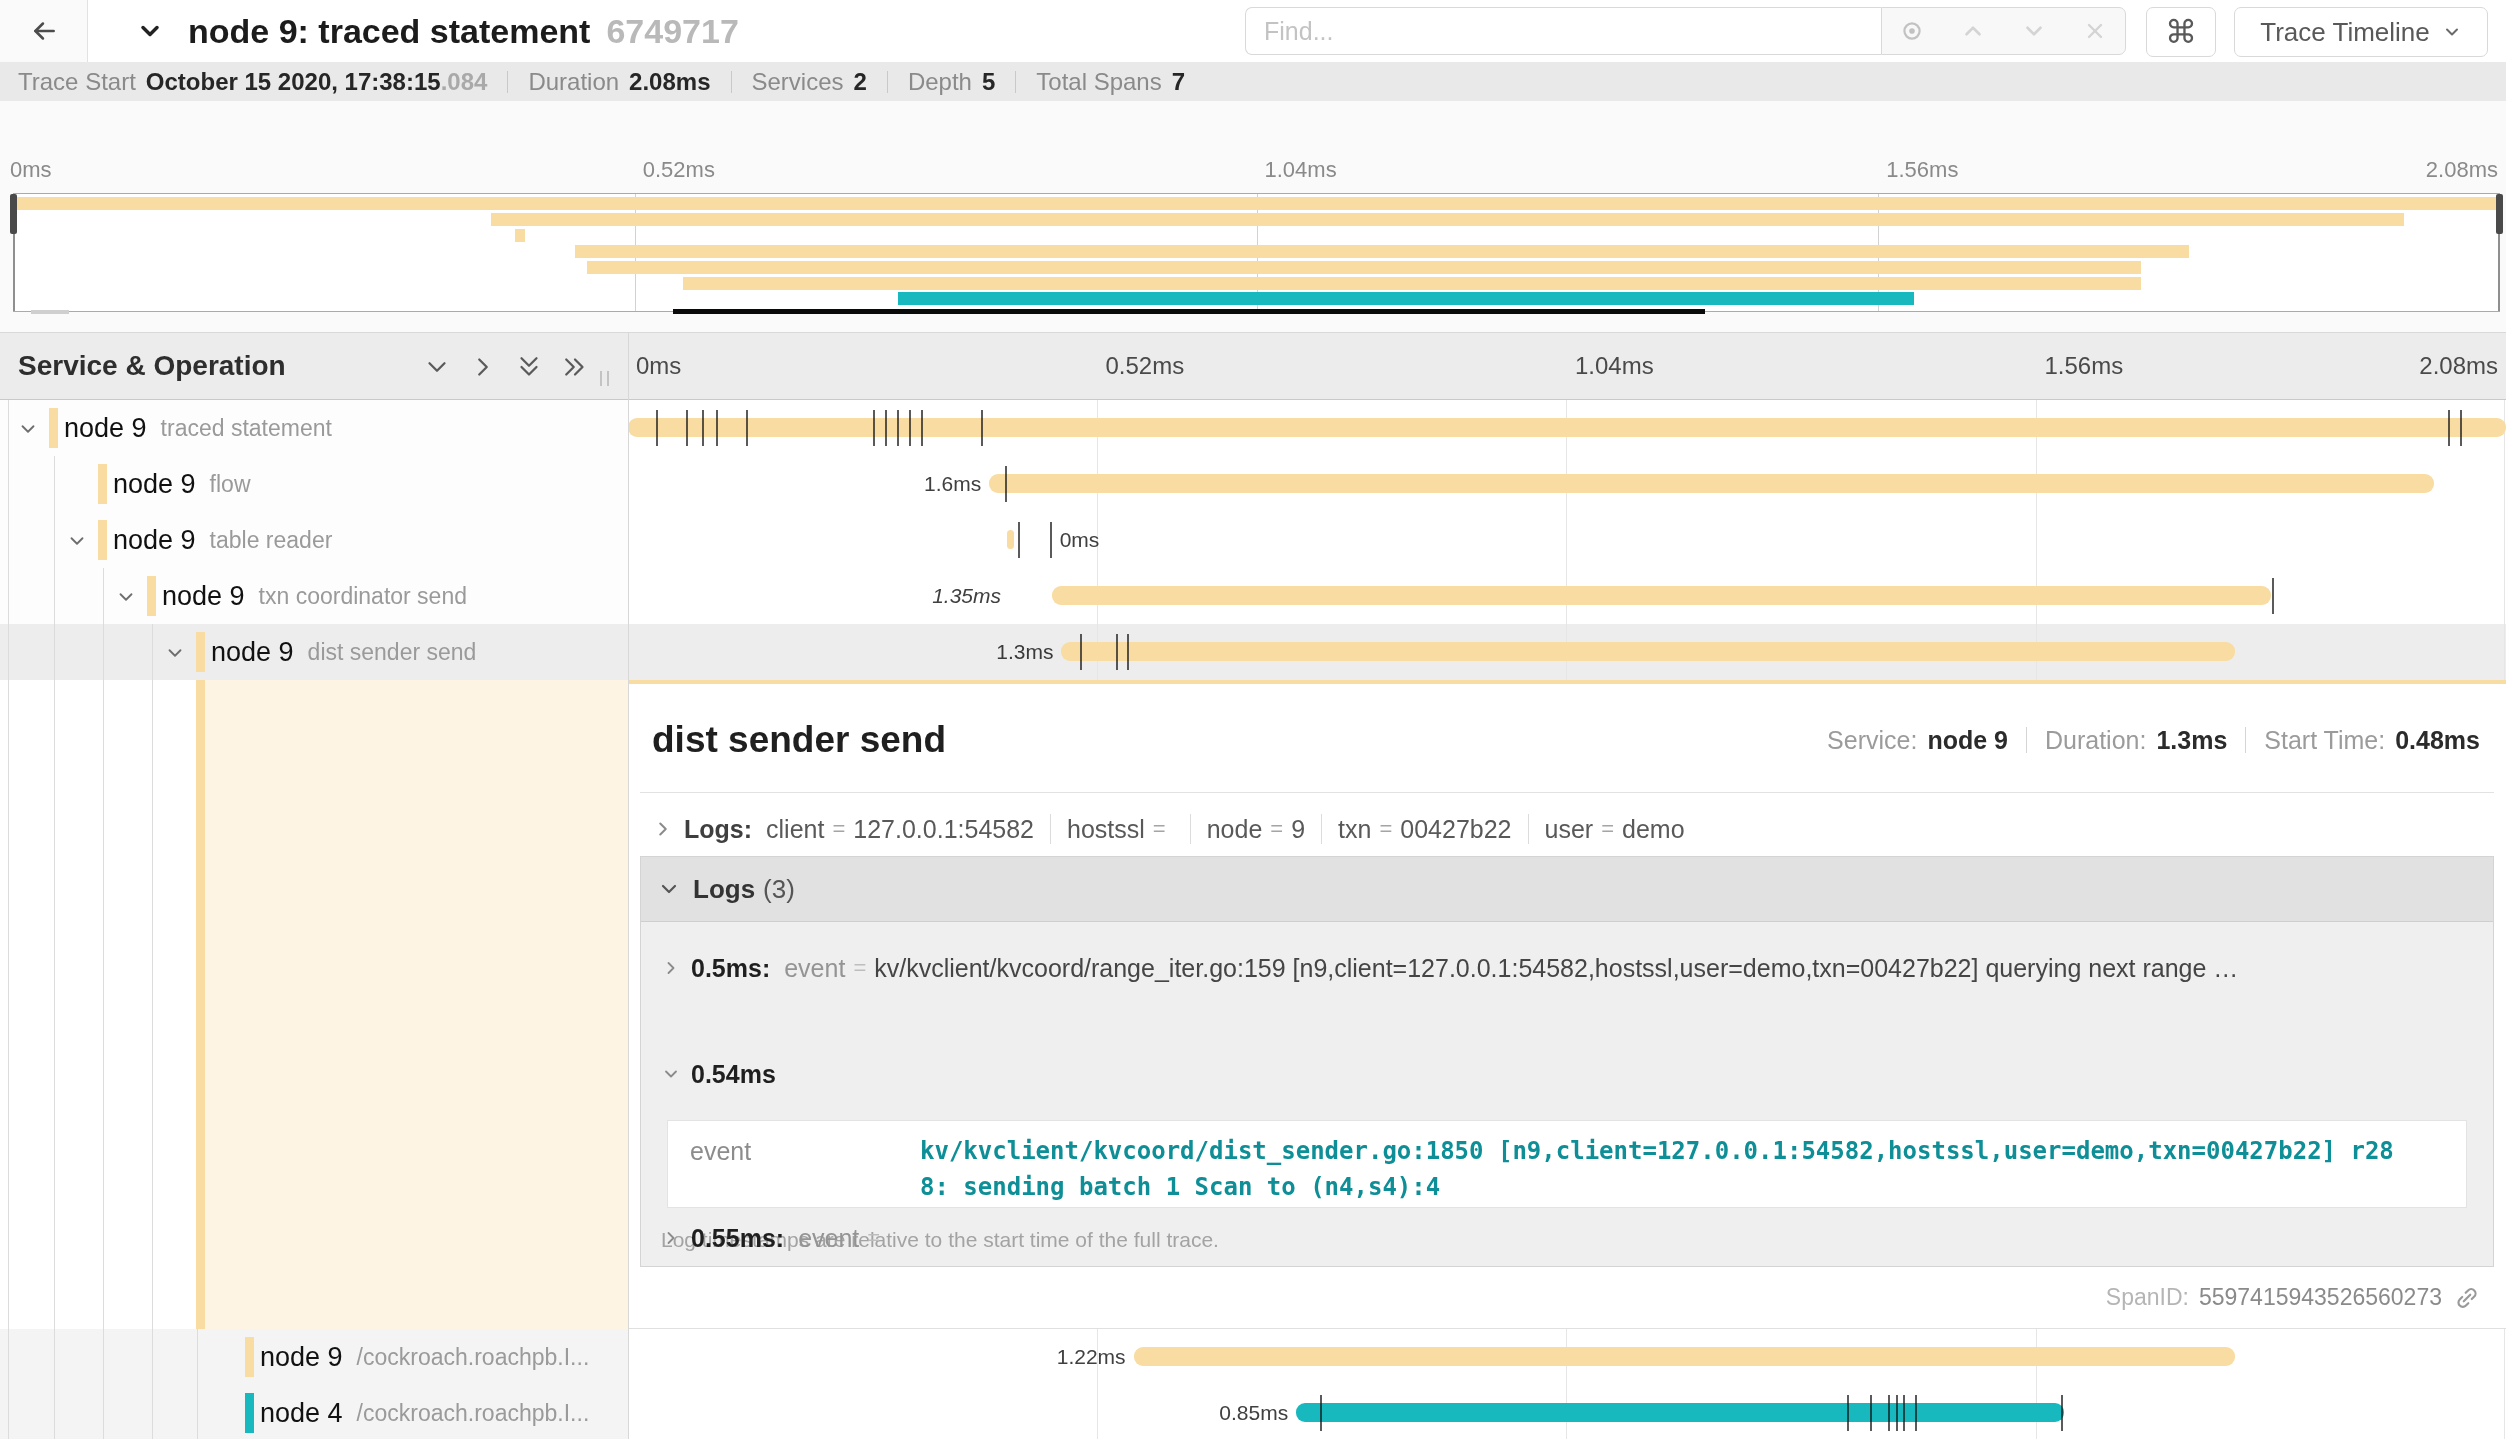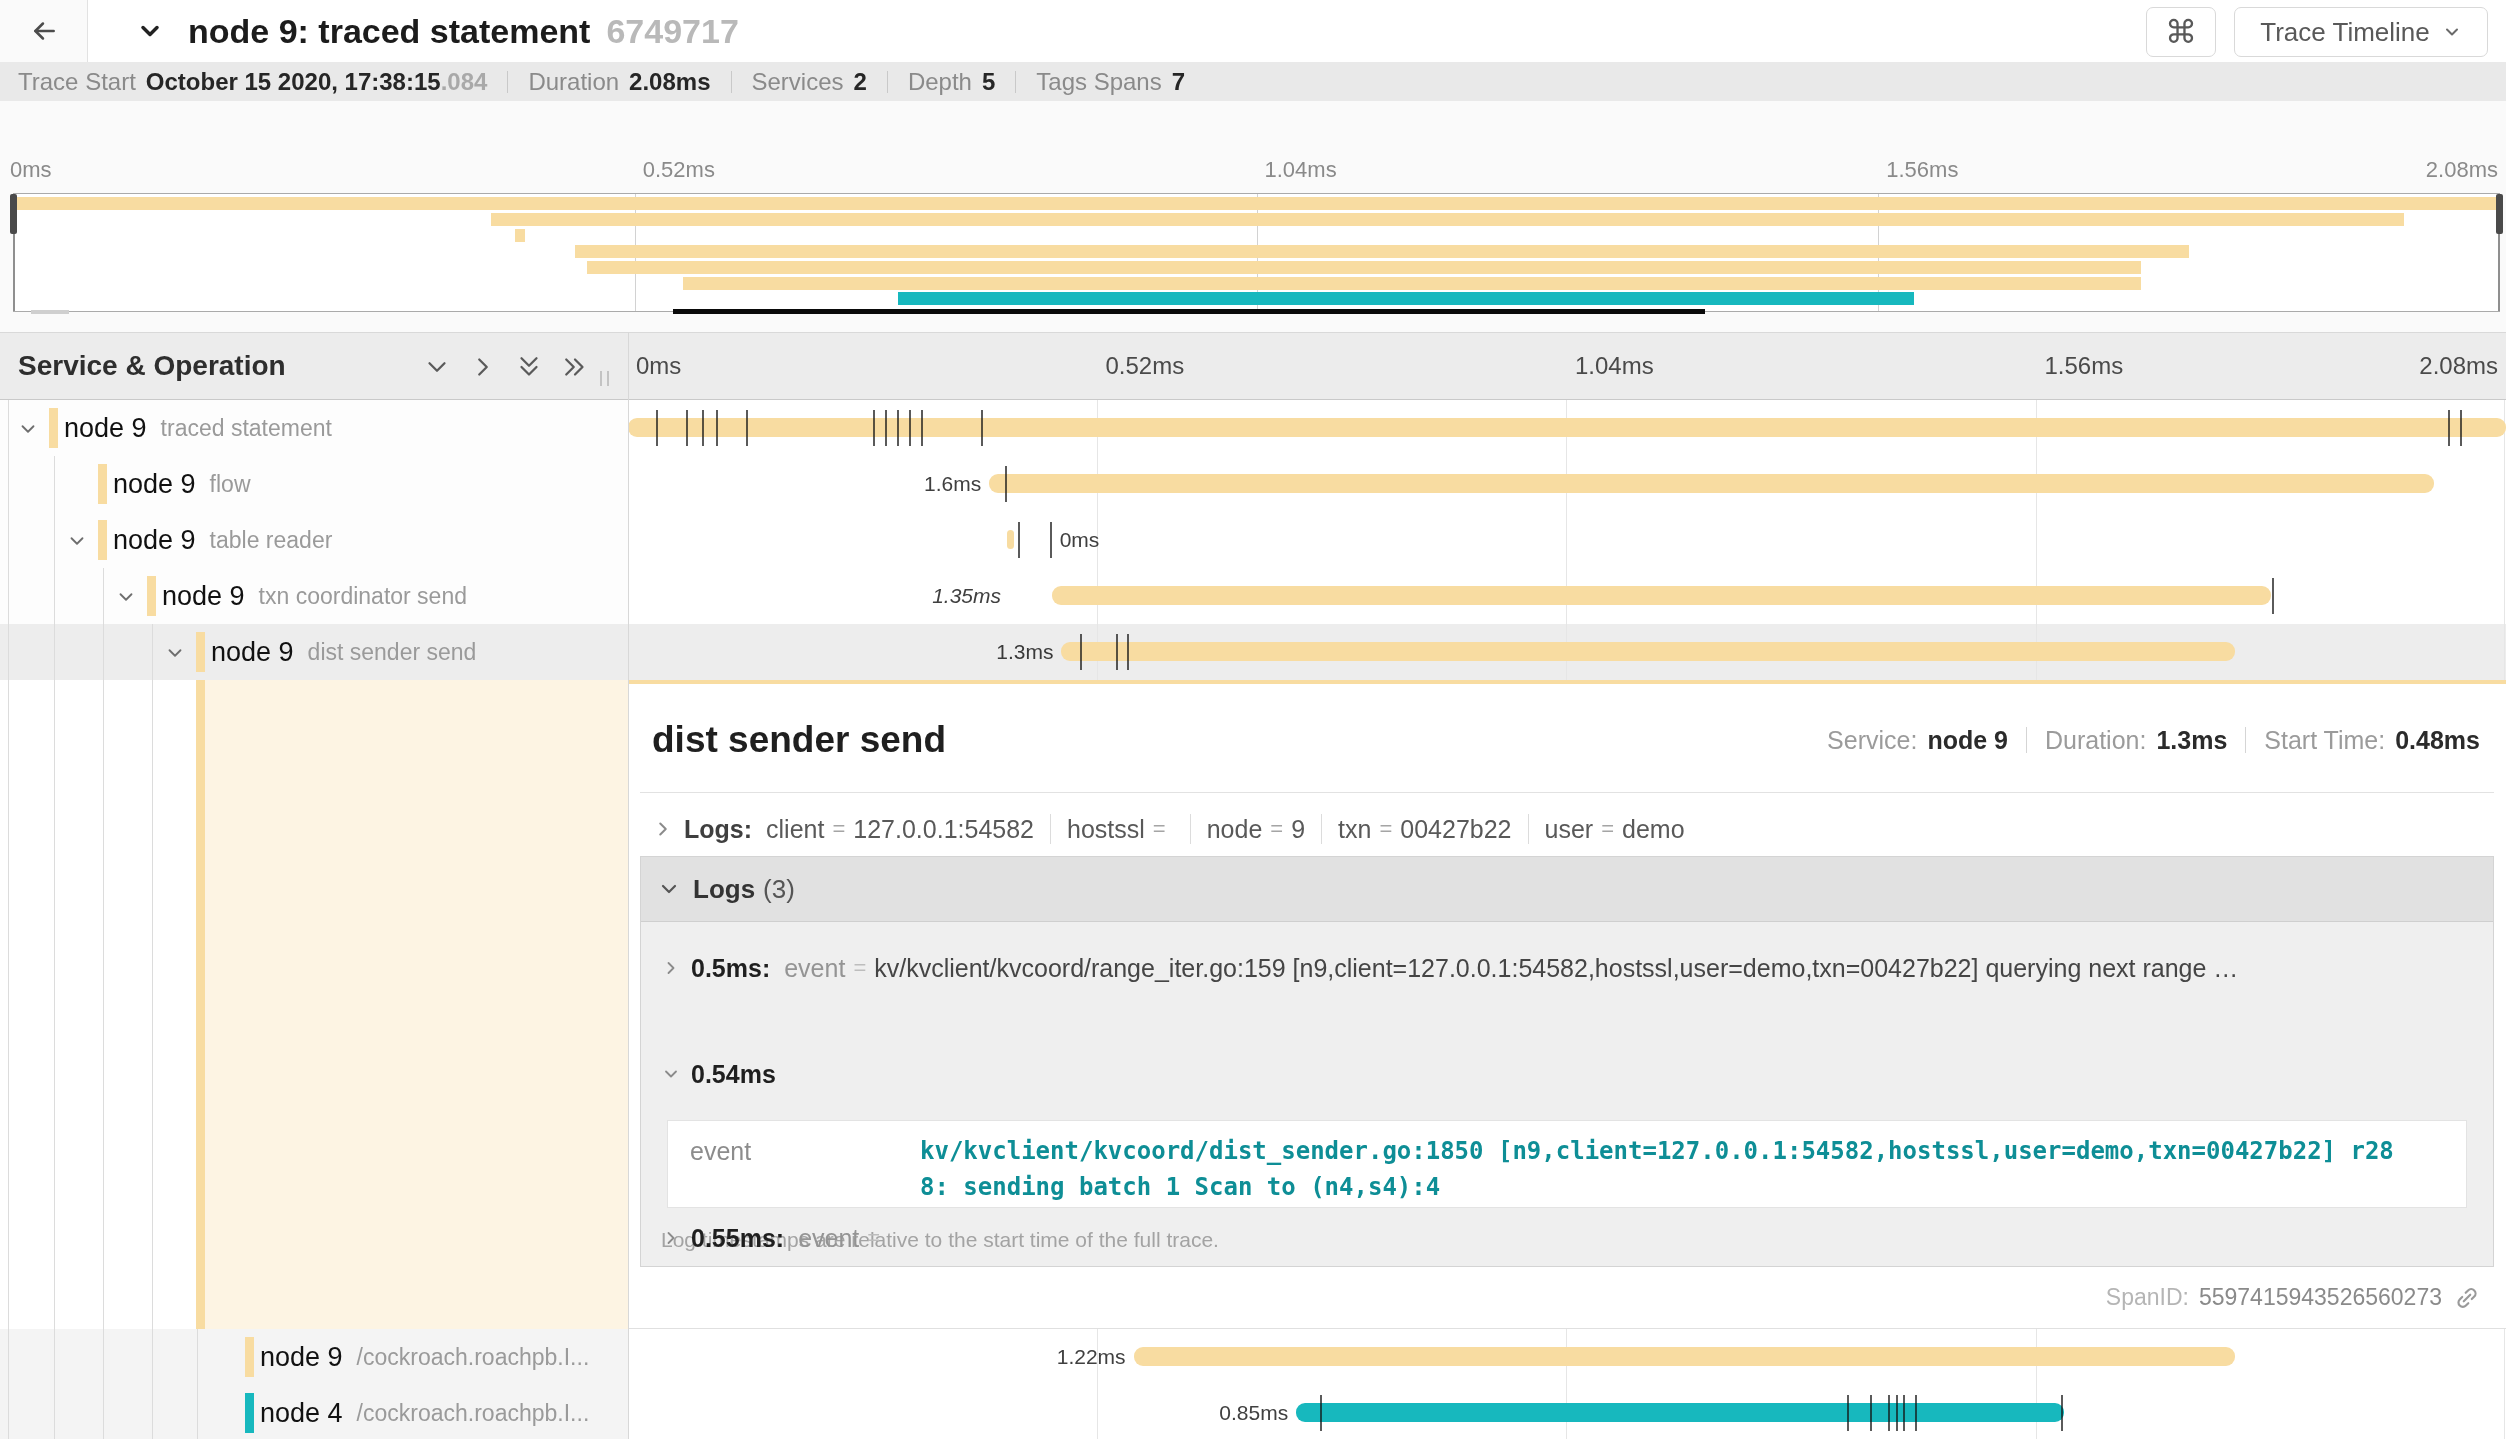--- a/index.html
+++ b/index.html
@@ -108,20 +108,47 @@
   </button>
   <div id="title-group">
     <span class="tool-ic">
       <svg width="28" height="28" viewBox="0 0 24 24" fill="none" stroke="#222" stroke-width="3" stroke-linecap="round" stroke-linejoin="round">
           <polyline points="6,9 12,15 18,9"></polyline>
         </svg>
     </span>
     <h1 id="page-title">node 9: traced statement</h1>
     <span id="trace-id">6749717</span>
   </div>
+  <div id="find-group">
+    <input id="find-input" type="text" placeholder="Find..." style="">
+    <div id="find-tools">
+      <span class="tool-ic">
+        <svg width="26" height="26" viewBox="0 0 24 24" fill="none" stroke="#c2c2c2" stroke-width="2">
+            <circle cx="12" cy="12" r="7"></circle>
+            <circle cx="12" cy="12" r="1.6" fill="#c2c2c2"></circle>
+          </svg>
+      </span>
+      <span class="tool-ic">
+        <svg width="26" height="26" viewBox="0 0 24 24" fill="none" stroke="#d4d4d4" stroke-width="2.4" stroke-linecap="round" stroke-linejoin="round">
+            <polyline points="6,15 12,9 18,15"></polyline>
+          </svg>
+      </span>
+      <span class="tool-ic">
+        <svg width="26" height="26" viewBox="0 0 24 24" fill="none" stroke="#d4d4d4" stroke-width="2.4" stroke-linecap="round" stroke-linejoin="round">
+            <polyline points="6,9 12,15 18,9"></polyline>
+          </svg>
+      </span>
+      <span class="tool-ic">
+        <svg width="24" height="24" viewBox="0 0 24 24" fill="none" stroke="#d4d4d4" stroke-width="2.4" stroke-linecap="round">
+            <line x1="6" y1="6" x2="18" y2="18"></line>
+            <line x1="18" y1="6" x2="6" y2="18"></line>
+          </svg>
+      </span>
+    </div>
+  </div>
   <button id="kbd-btn" class="hdr-btn">
     <span>⌘</span>
   </button>
   <button id="view-select" class="hdr-btn">
     <span>Trace Timeline</span>
     <svg width="20" height="20" viewBox="0 0 24 24" fill="none" stroke="#6a6a6a" stroke-width="2.4" stroke-linecap="round" stroke-linejoin="round">
         <polyline points="6,9 12,15 18,9"></polyline>
       </svg>
   </button>
 </header>
@@ -133,21 +160,21 @@
     <span class="sum-div"></span>
     <span class="sum-lbl">Duration</span>
     <span class="sum-val">2.08ms</span>
     <span class="sum-div"></span>
     <span class="sum-lbl">Services</span>
     <span class="sum-val">2</span>
     <span class="sum-div"></span>
     <span class="sum-lbl">Depth</span>
     <span class="sum-val">5</span>
     <span class="sum-div"></span>
-    <span class="sum-lbl">Tags Spans</span>
+    <span class="sum-lbl">Total Spans</span>
     <span class="sum-val">7</span>
   </div>
 
 <div id="minimap">
   <div id="mini-canvas">
       <div class="mini-grid" style="left: 621.75px;"></div>
       <div class="mini-grid" style="left: 1243.5px;"></div>
       <div class="mini-grid" style="left: 1865.25px;"></div>
       <div class="mini-bar" style="left: 0px; width: 2487px; top: 3px; background: rgb(248, 220, 161);"></div>
       <div class="mini-bar" style="left: 478.269px; width: 1913.08px; top: 18.9px; background: rgb(248, 220, 161);"></div>

